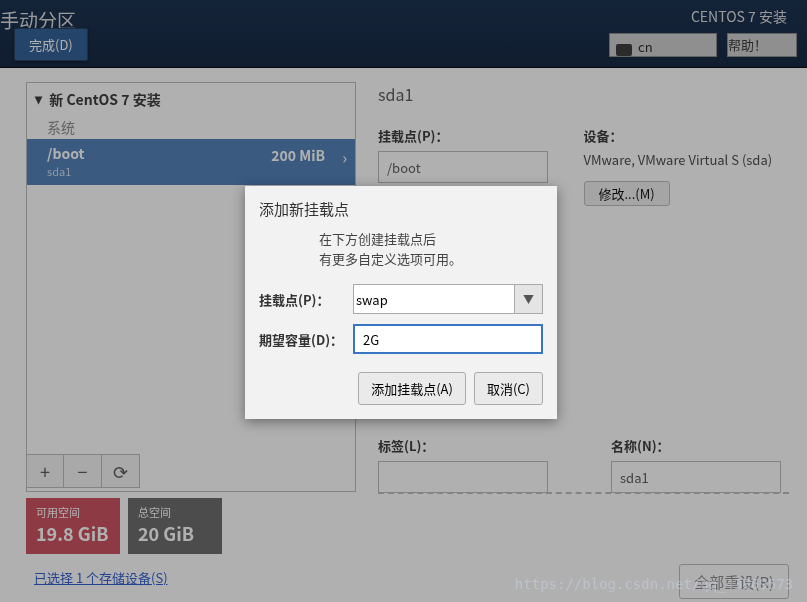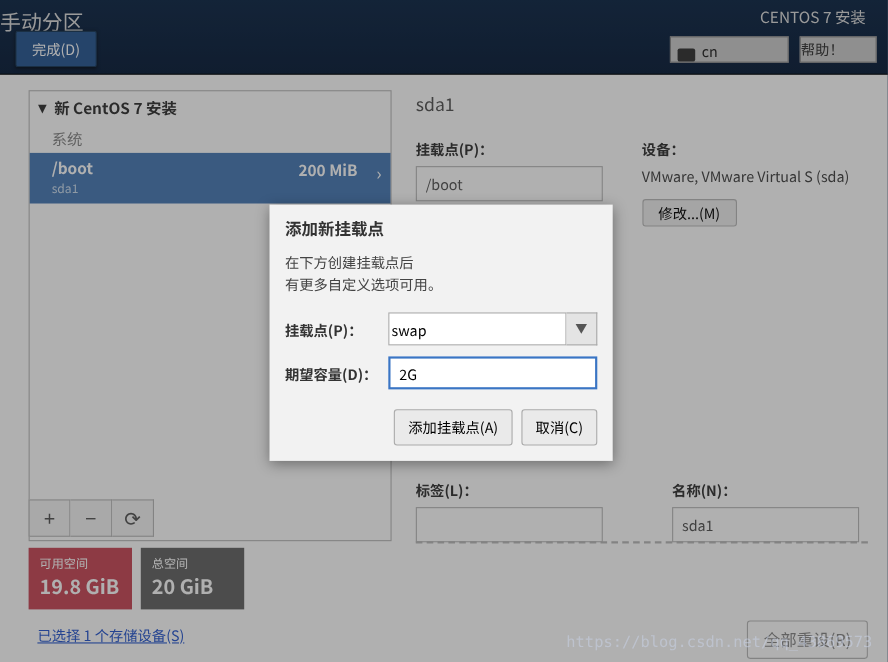--- a/index.html
+++ b/index.html
@@ -40,22 +40,22 @@
 .rp-dev{font-size:13px;color:#444;line-height:1.4}
 .rp-mod{margin-top:12px;padding:2px 14px;border:1px solid #bbb;background:#eee;font-size:13px;border-radius:3px}
 .encrypt-row{position:absolute;top:234px;font-size:13px;color:#666}
 .reformat-row{position:absolute;top:294px;font-size:13px;color:#666}
 .label-row{position:absolute;top:354px;display:flex;gap:63px;width:100%}
 .hr-dash{position:absolute;top:410px;left:0;right:0;border-top:2px dashed #bbb}
 .reset-btn{position:absolute;right:18px;top:564px;padding:6px 14px;border:1px solid #bbb;background:#ffffff;font-size:15px;border-radius:3px;color:#888}
 .watermark{position:absolute;right:14px;bottom:10px;font-size:14px;color:rgba(200,210,230,.55);font-family:monospace}
 .overlay{position:absolute;inset:0;background:rgba(30,30,30,.35)}
 .dialog{position:absolute;left:245px;top:186px;width:312px;background:#f2f2f2;box-shadow:0 3px 12px rgba(0,0,0,.4);padding:12px 14px 14px}
-.dlg-title{font-size:15px;font-weight:bold;color:#333;margin-bottom:10px}
-.dlg-text{font-size:13px;color:#444;line-height:1.5;margin-bottom:16px}
+.dlg-title{font-size:15px;font-weight:normal;color:#333;margin-bottom:10px}
+.dlg-text{font-size:13px;color:#444;margin-left:60px;line-height:1.5;margin-bottom:16px}
 .dlg-row{display:flex;align-items:center;margin-bottom:10px}
 .dlg-lbl{width:94px;font-size:13px;font-weight:bold;color:#333}
 .dlg-combo{flex:1;display:flex}
 .dlg-combo input{flex:1;height:30px;border:1px solid #aaa;padding:0 2px;font-size:13px}
 .dlg-combo .dd{width:28px;height:30px;border:1px solid #aaa;border-left:none;background:#e4e4e4;text-align:center;line-height:28px;font-size:11px;color:#555}
 .dlg-input{flex:1;height:30px;border:2px solid #3a75c4;padding:0 8px;font-size:13px;outline:none}
 .dlg-btns{display:flex;justify-content:flex-end;gap:8px;margin-top:18px}
 .dlg-btns button{padding:6px 12px;border:1px solid #aaa;background:#eaeaea;font-size:13px;border-radius:3px}
 </style>
 </head>

